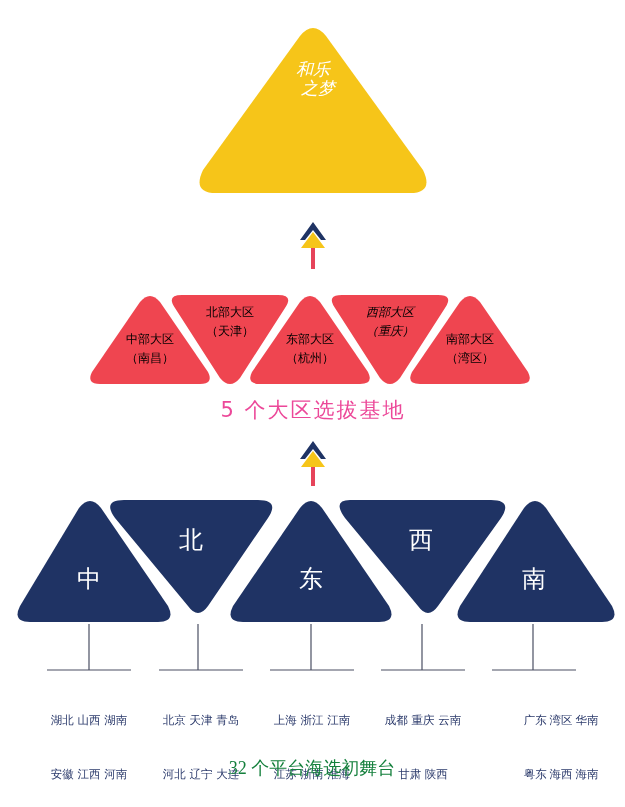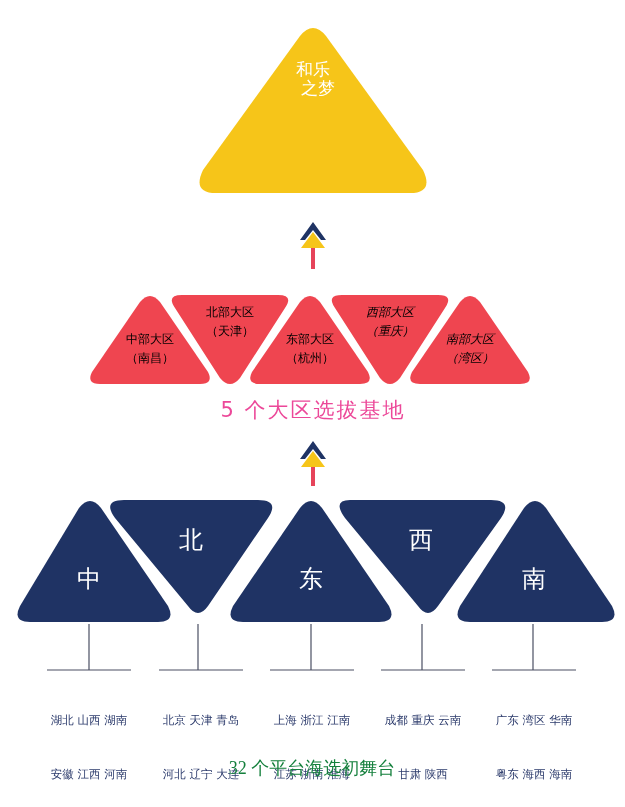--- a/index.html
+++ b/index.html
@@ -1,21 +1,21 @@
 <!DOCTYPE html>
 <html><head>
 <meta charset="utf-8">
 <style>
   html, body { margin: 0; padding: 0; background: #ffffff; }
   body { width: 625px; height: 807px; position: relative; overflow: hidden;
          font-family: "DejaVu Sans", "Liberation Sans", sans-serif; }
   svg.diagram { position: absolute; left: 0; top: 0; }
   .abs { position: absolute; text-align: center; }
   .yellow-text { color: #fff7d6; font-size: 19px; line-height: 22px; letter-spacing: 0px; }
-  .logo-text { color: #ffffff; font-family: "DejaVu Serif", serif; 
+  .logo-text { color: #ffffff; font-family: "DejaVu Serif", serif; font-style: italic;
                font-size: 17px; line-height: 19px; }
   .red-text { color: #000000; font-size: 12px; line-height: 19px; }
   .red-caption { color: #ec4899; font-size: 21px; letter-spacing: 2px; }
   .blue-text { color: #ffffff; font-size: 24px; }
   .prov { color: #2b3a6b; font-size: 11.5px; line-height: 18px; white-space: pre; }
   .bottom-caption { color: #15803d; font-size: 18px; font-family: Liberation Serif, serif; }
 </style>
 </head>
 <body>
 
@@ -91,21 +91,21 @@
   <div>（天津）</div>
 </div>
 <div class="abs red-text" style="left:260px; top:330px; width:100px;">
   <div>东部大区</div>
   <div>（杭州）</div>
 </div>
 <div class="abs red-text" style="left:340px; top:303px; width:100px;font-style:italic;">
   <div>西部大区</div>
   <div>（重庆）</div>
 </div>
-<div class="abs red-text" style="left:420px; top:330px; width:100px;font-style:italic;">
+<div class="abs red-text" style="left:420px; top:330px; width:100px;">
   <div>南部大区</div>
   <div>（湾区）</div>
 </div>
 
 <div class="abs red-caption" style="left:163px; top:396px; width:300px;">5 个大区选拔基地</div>
 
 <div class="abs blue-text" style="left:69px; top:563px; width:40px;">中</div>
 <div class="abs blue-text" style="left:171px; top:524px; width:40px;">北</div>
 <div class="abs blue-text" style="left:291px; top:563px; width:40px;">东</div>
 <div class="abs blue-text" style="left:401px; top:524px; width:40px;">西</div>
@@ -122,18 +122,18 @@
 </div>
 <div class="abs prov" style="left:262px; top:675px; width:100px;">
   <div>上海 浙江 江南</div>
   <div>江苏 浙南 淮海</div>
   
 </div>
 <div class="abs prov" style="left:373px; top:675px; width:100px;text-align:center;">
   <div>成都 重庆 云南</div>
   <div>甘肃 陕西</div>
 </div>
-<div class="abs prov" style="left:484px; top:675px; width:100px;">
+<div class="abs prov" style="left:511px; top:675px; width:100px;font-family:Liberation Serif, serif;">
   <div>广东 湾区 华南</div>
   <div>粤东 海西 海南</div>
 </div>
 
 <div class="abs bottom-caption" style="left:162px; top:756px; width:300px;">32 个平台海选初舞台</div>
 
 </body></html>

